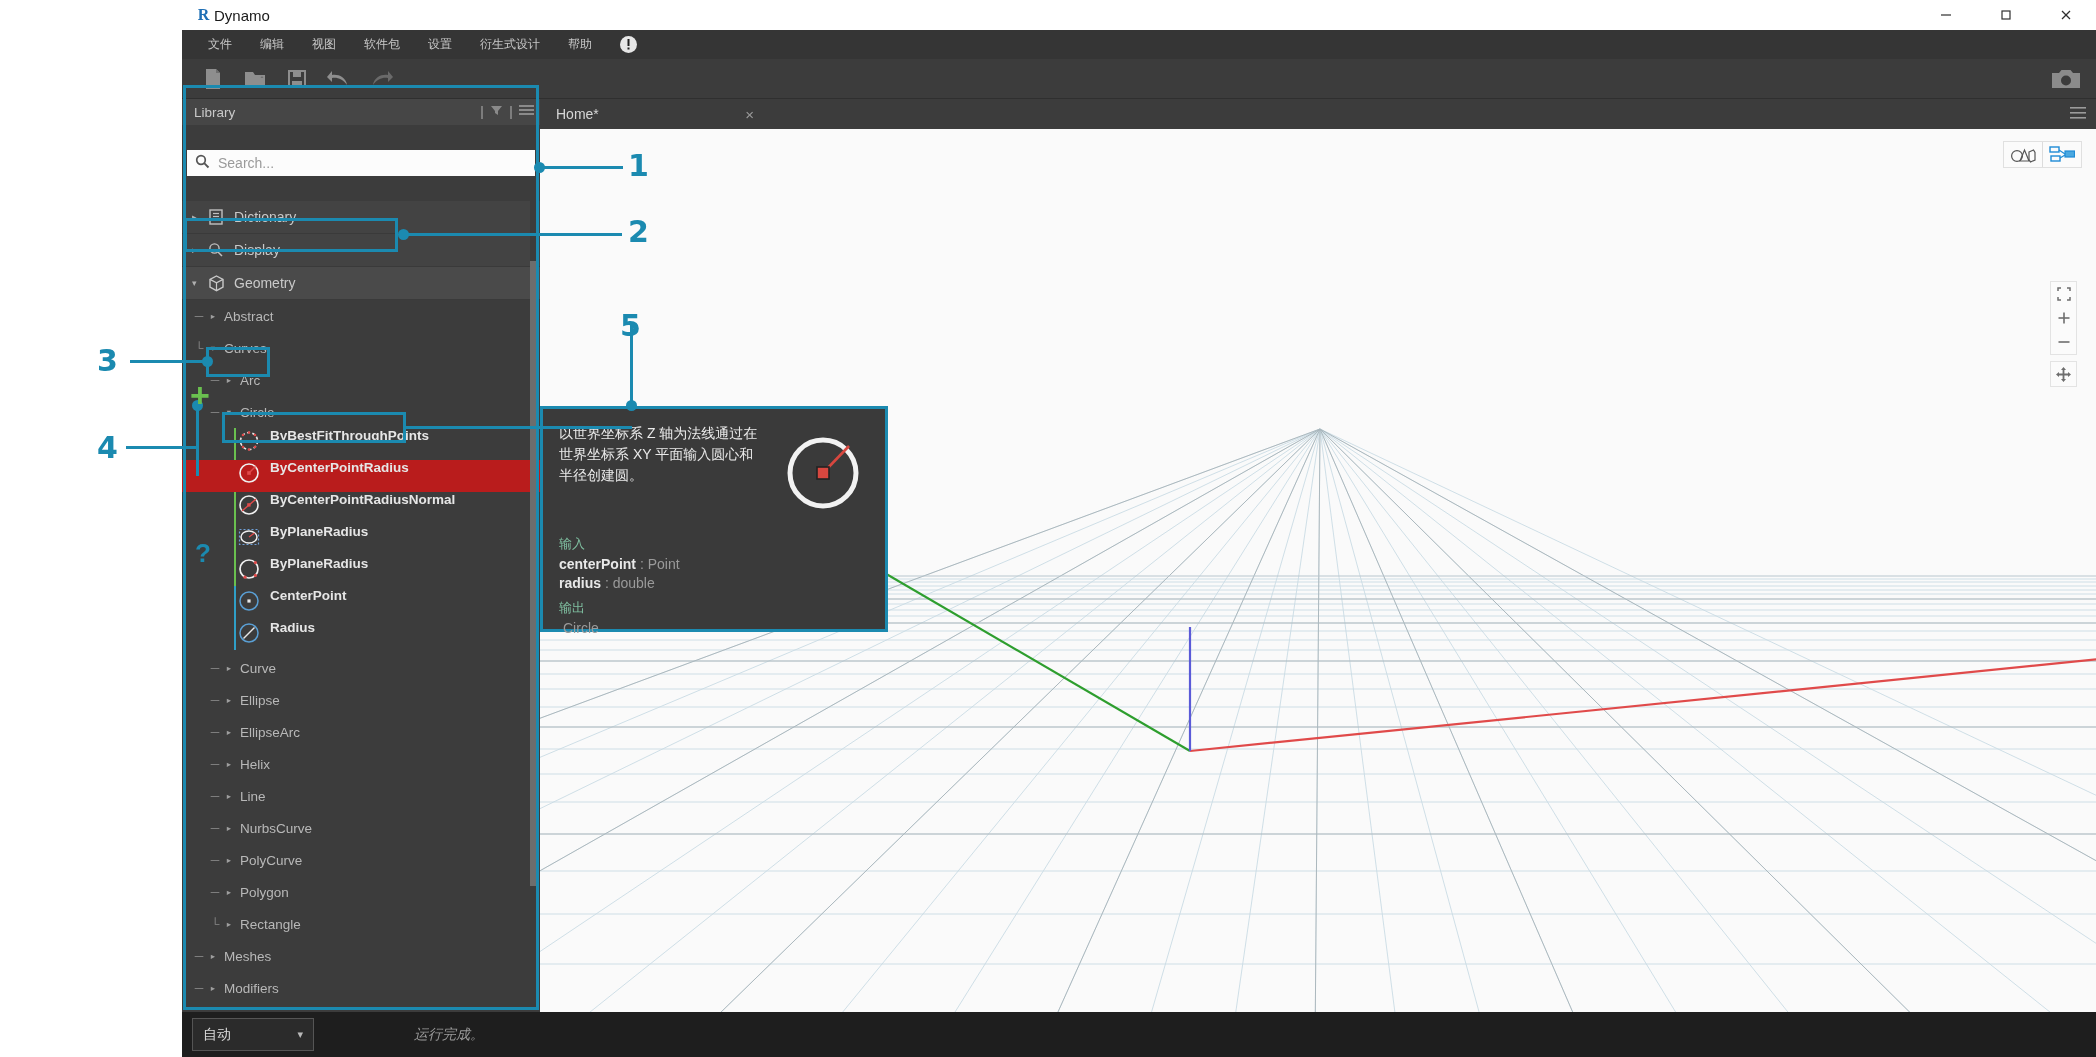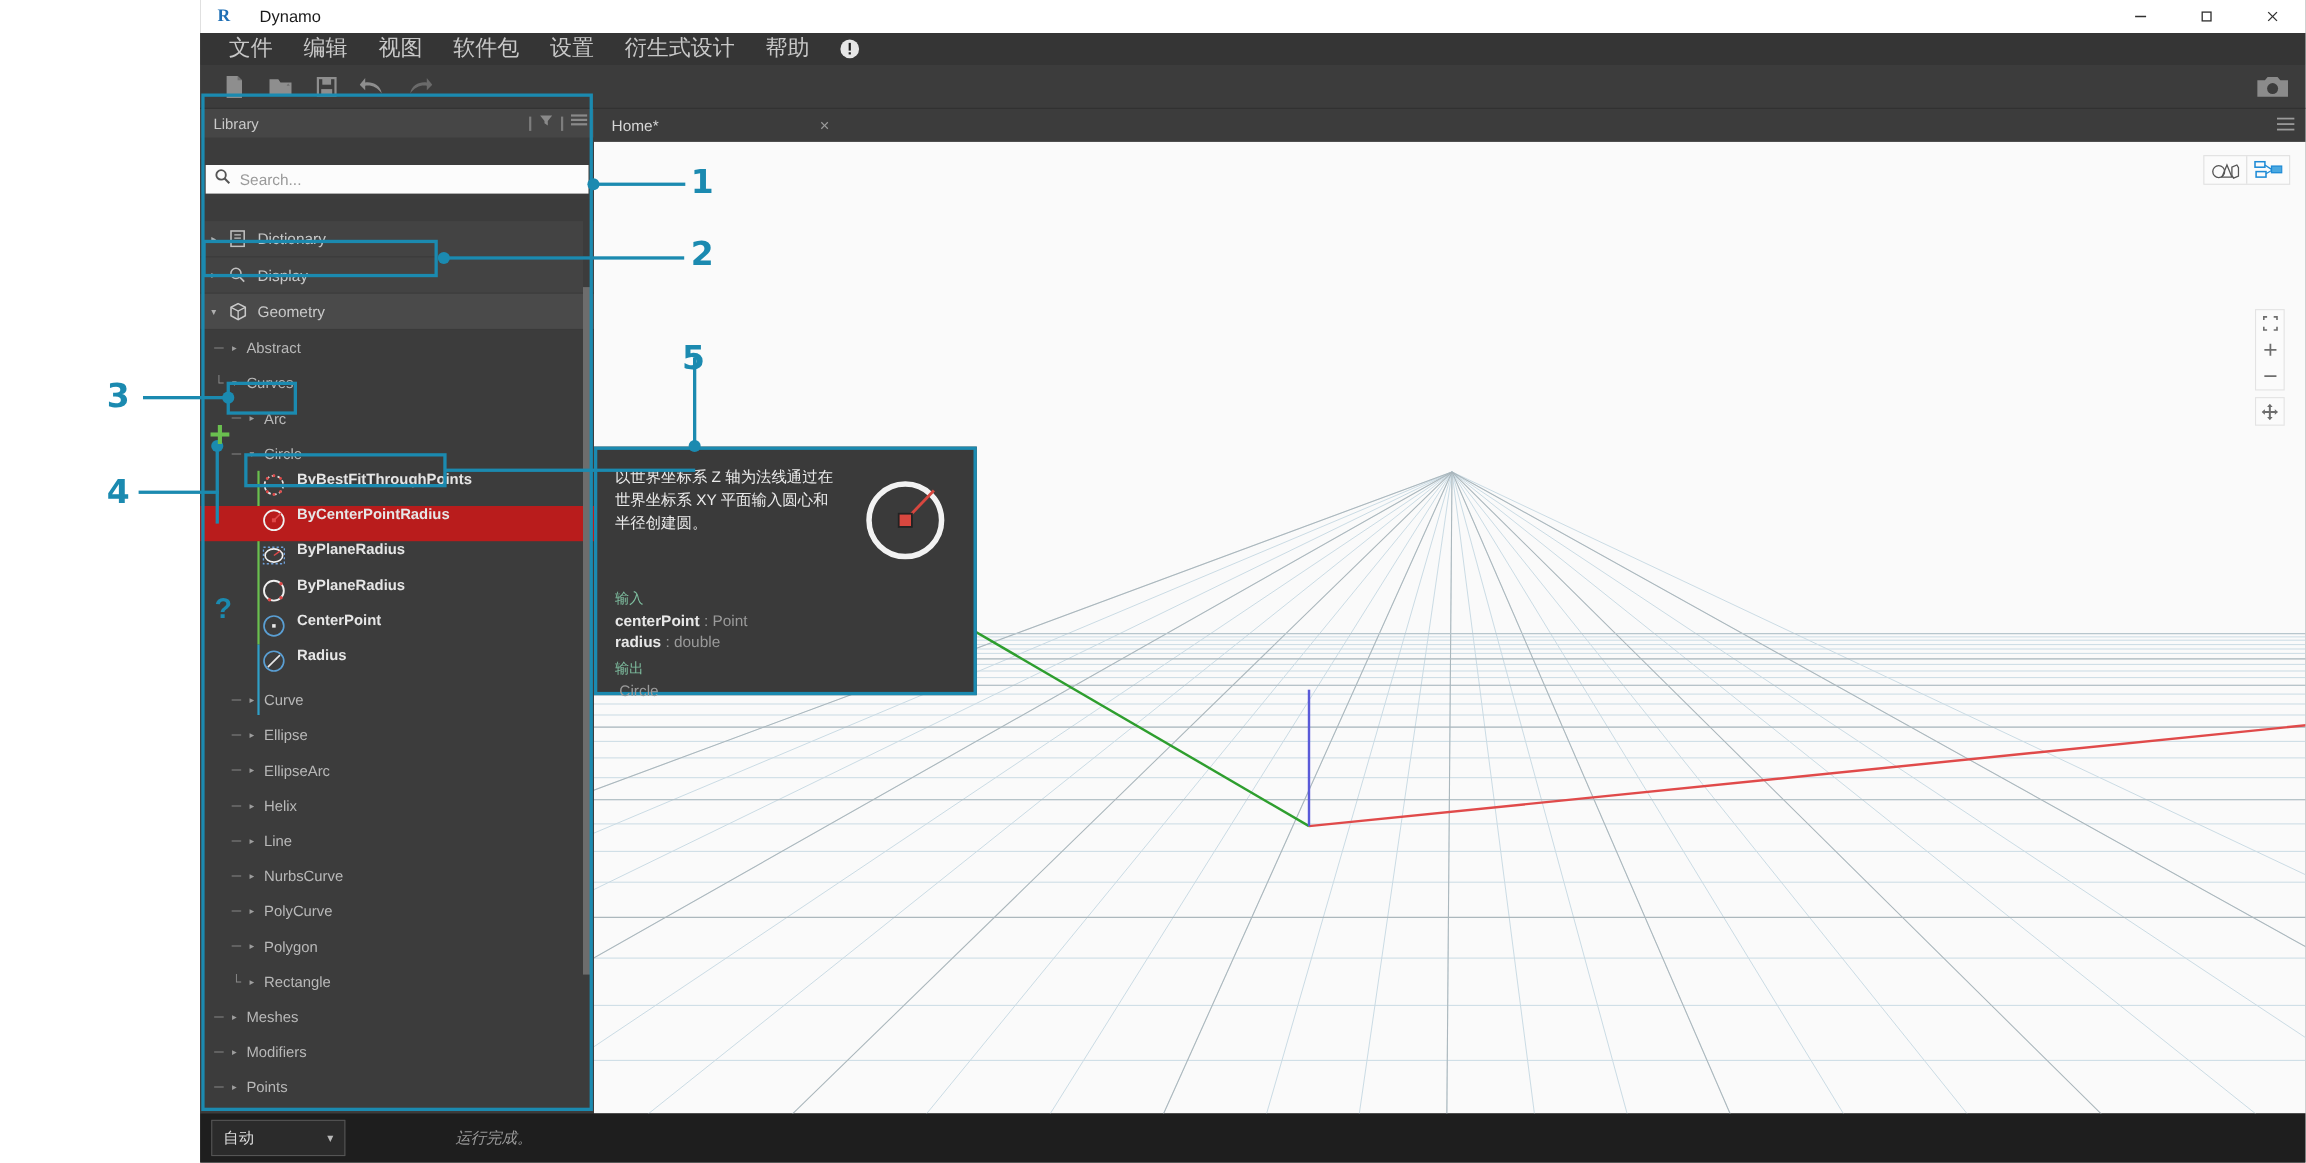--- a/index.html
+++ b/index.html
@@ -24,33 +24,33 @@
     height: 30px; background: #ffffff; display: flex; align-items: center;
     flex: 0 0 30px; position: relative;
   }
   .titlebar .logo {
     margin-left: 13px; width: 17px; height: 18px;
     display:flex; align-items:center; justify-content:center;
     color:#1f6fb5; font-weight:bold; font-size:16px;
     font-family:"Liberation Serif", serif;
   }
   .titlebar .apptitle {
-    margin-left: 24px; font-size: 15px; color: #1a1a1a;
+    margin-left: 2px; font-size: 15px; color: #1a1a1a;
   }
   .winbtns { position:absolute; right:0; top:0; height:30px; display:flex; }
   .winbtn { width:60px; height:30px; display:flex; align-items:center; justify-content:center; }
   .winbtn svg { display:block; }
 
   
   .menubar {
     height: 29px; background: #353535; display: flex; align-items: center;
     flex: 0 0 29px; padding-left: 12px;
   }
   .menuitem {
-    color: #c8c8c8; font-size: 20px; padding: 0 14px; line-height: 29px;
+    color: #c8c8c8; font-size: 12px; padding: 0 14px; line-height: 29px;
     white-space: nowrap;
   }
   .menu-alert { margin-left: 12px; width: 20px; height: 20px; display:flex; align-items:center; justify-content:center; }
 
   
   .toolbar {
     height: 40px; background: #3c3c3c; flex: 0 0 40px;
     display:flex; align-items:center; padding-left: 10px; position:relative;
     border-bottom: 1px solid #2f2f2f;
   }
@@ -389,20 +389,32 @@
               <span class="nicon">
                 <svg width="24" height="24" viewBox="0 0 24 24">
                   <circle cx="12" cy="12" r="9" fill="none" stroke="#f0f0f0" stroke-width="1.6"></circle>
                   <line x1="12" y1="12" x2="18.5" y2="5.5" stroke="#e04a4a" stroke-width="1.4"></line>
                   <rect x="10.2" y="10.2" width="3.6" height="3.6" fill="#e04a4a"></rect>
                 </svg>
               </span>
               <span class="nlabel">ByCenterPointRadius</span>
             </div>
 
+            <div class="node">
+              <span style="width:52px;flex:0 0 52px"></span>
+              <span class="nicon">
+                <svg width="24" height="24" viewBox="0 0 24 24">
+                  <circle cx="12" cy="12" r="9" fill="none" stroke="#f0f0f0" stroke-width="1.6"></circle>
+                  <line x1="12" y1="12" x2="19" y2="6" stroke="#e04a4a" stroke-width="1.4"></line>
+                  <line x1="12" y1="12" x2="5" y2="18" stroke="#e04a4a" stroke-width="1.4"></line>
+                  <rect x="10.2" y="10.2" width="3.4" height="3.4" fill="#e04a4a"></rect>
+                </svg>
+              </span>
+              <span class="nlabel">ByCenterPointRadiusNormal</span>
+            </div>
 
             <div class="node">
               <span style="width:52px;flex:0 0 52px"></span>
               <span class="nicon">
                 <svg width="24" height="24" viewBox="0 0 24 24">
                   <rect x="2.5" y="4.5" width="19" height="15" fill="none" stroke="#6f9fd8" stroke-width="1.2" stroke-dasharray="2 2"></rect>
                   <ellipse cx="12" cy="12" rx="8" ry="6" fill="none" stroke="#f0f0f0" stroke-width="1.5"></ellipse>
                   <line x1="12" y1="12" x2="17.5" y2="8" stroke="#e04a4a" stroke-width="1.3"></line>
                 </svg>
               </span>

